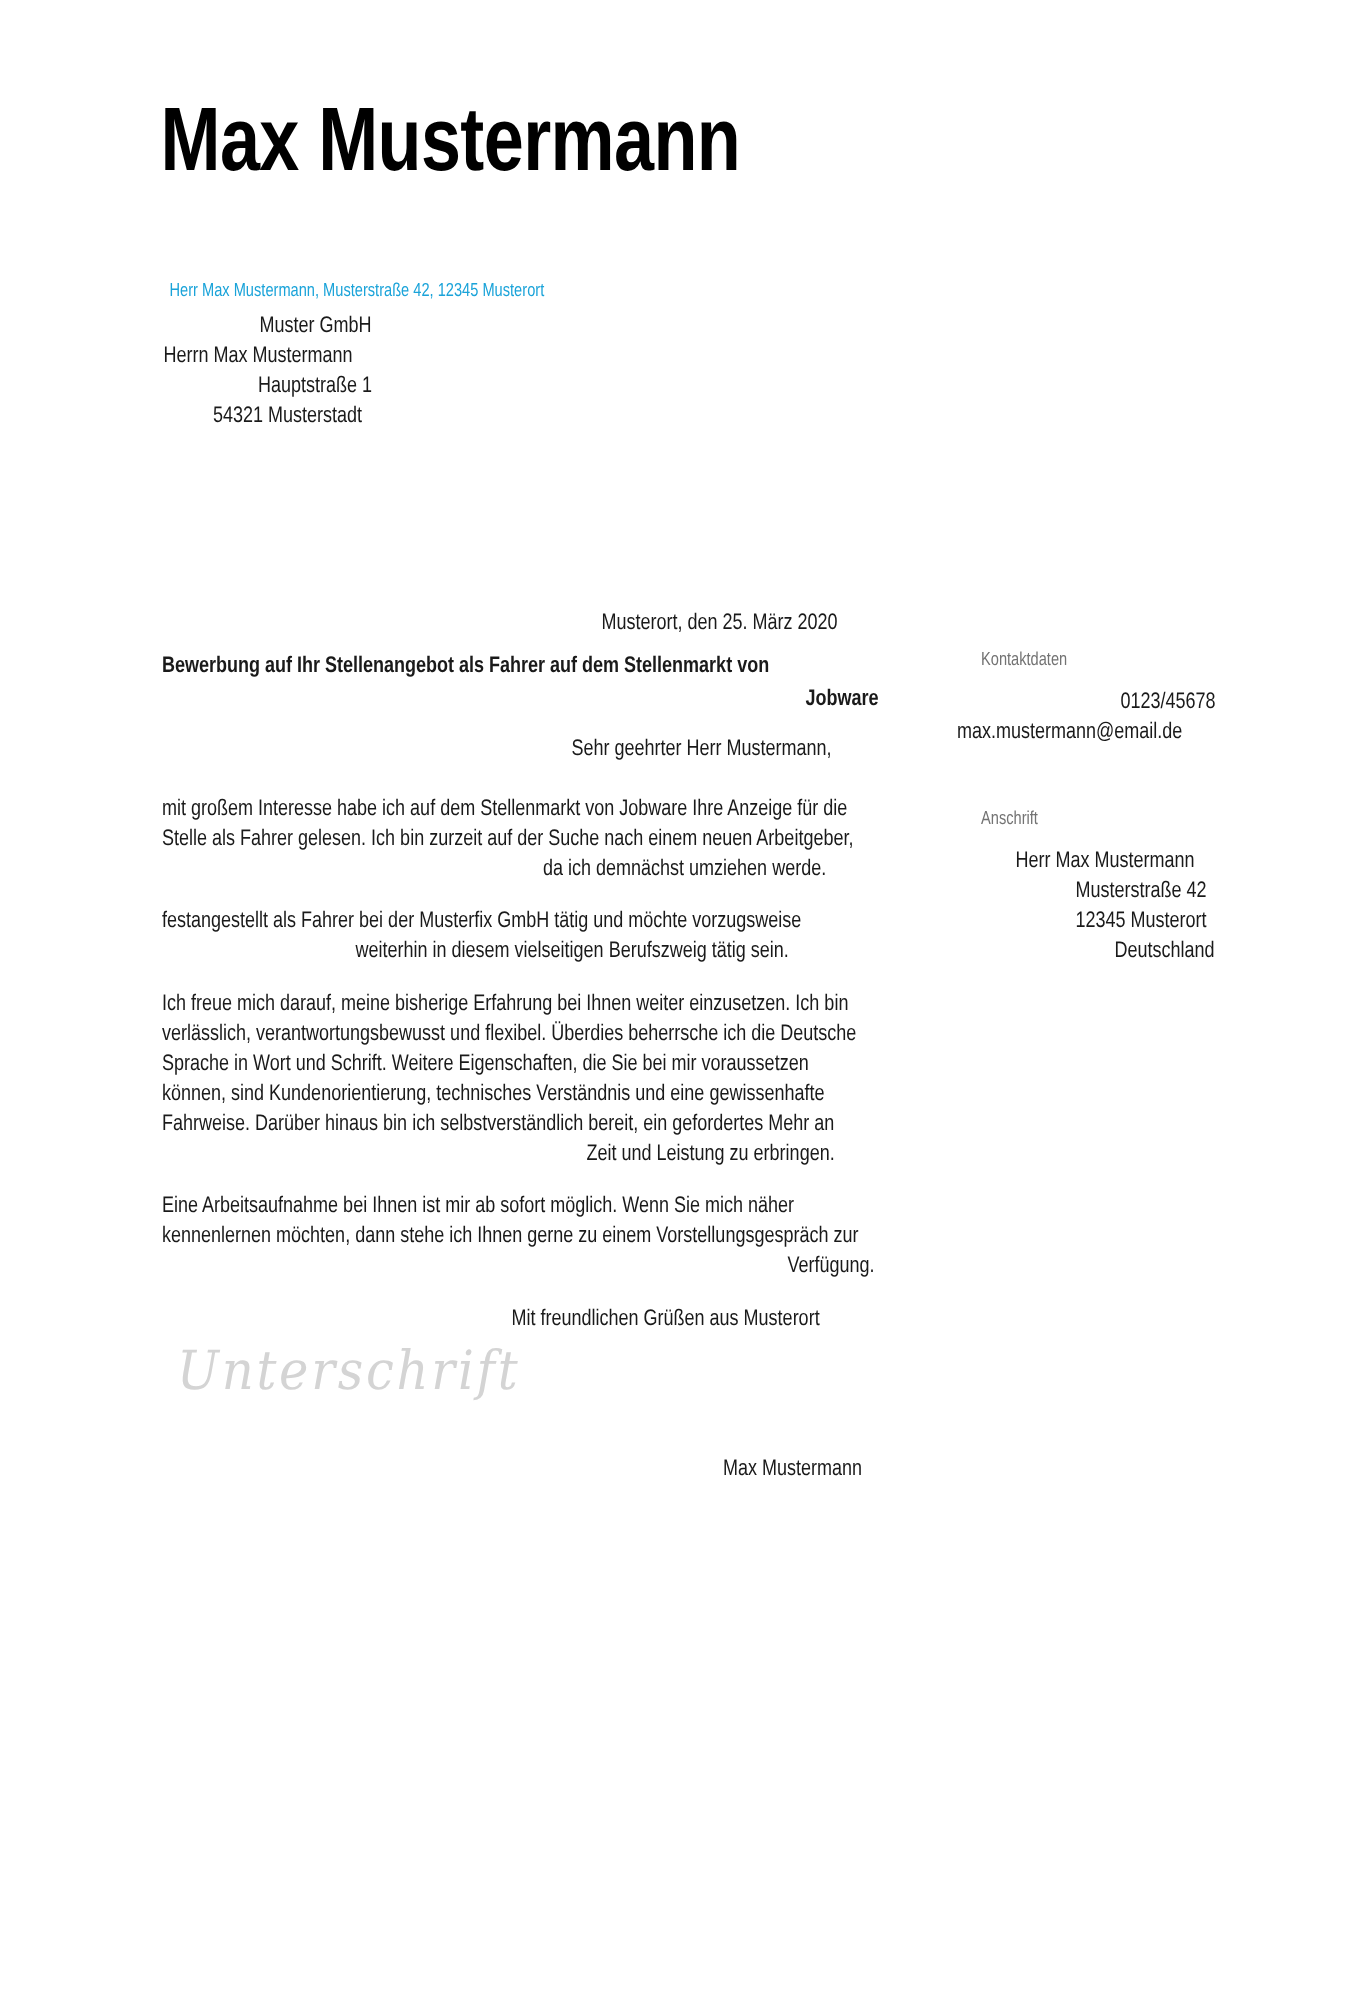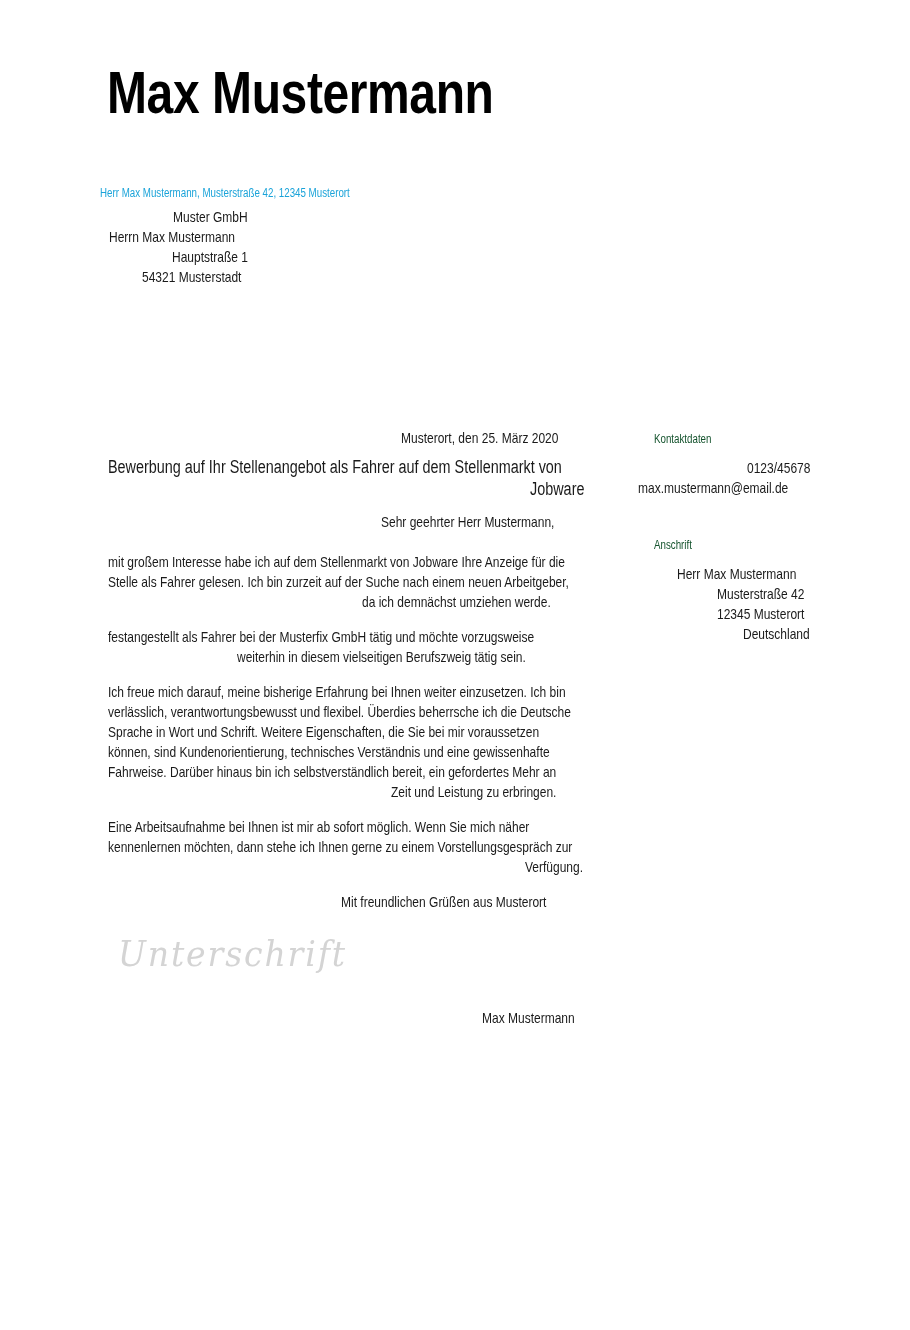--- a/index.html
+++ b/index.html
@@ -2,40 +2,40 @@
 <html><head>
   <meta charset="utf-8">
   <style>
     html, body { margin: 0; padding: 0; background: #ffffff; }
     body { width: 910px; height: 1330px; position: relative; overflow: hidden;
            font-family: "Liberation Sans", sans-serif; color: #1a1a1a; }
     .cond { display: inline-block; transform-origin: left top; white-space: nowrap; }
     .name-title { position: absolute; left: 107px; top: 58px; font-size: 60px; font-weight: bold;
                   color: #000; letter-spacing: -0.5px; }
     .name-title .cond { transform: scaleX(0.80); }
-    .sender-line { position: absolute; left: 100px; top: 186px; font-size: 12.5px; color: #1aa3d9; }
+    .sender-line { position: absolute; left: 113px; top: 186px; font-size: 12.5px; color: #1aa3d9; }
     .sender-line .cond { transform: scaleX(0.78); }
     .recipient { position: absolute; left: 109px; top: 207px; font-size: 15px; line-height: 20px; }
     .line { display: block; height: 20px; text-align: right; }
     .line .cond { transform: scaleX(0.80); }
-    .main { position: absolute; left: 108px; top: 428px; width: 490px; font-size: 15px; line-height: 20px; }
+    .main { position: absolute; left: 108px; top: 405px; width: 490px; font-size: 15px; line-height: 20px; }
     .date { height: 20px; }
-    .subject { margin-top: 8px; font-weight: normal; font-size: 18px; line-height: 22px; }
+    .subject { margin-top: 8px; font-weight: bold; font-size: 15px; line-height: 22px; }
     .subject .line { height: 22px; }
     .salutation { margin-top: 12px; }
     .para { margin-top: 15px; }
     .para.first { margin-top: 20px; }
     .closing { margin-top: 15px; }
-    .signature { margin-top: 26px; height: 70px; position: relative; }
+    .signature { margin-top: 10px; height: 70px; position: relative; }
     .signature .sig-text { position: absolute; left: 10px; top: 6px; font-family: "DejaVu Serif", serif;
                            font-style: italic; font-size: 36px; color: #d4d4d4; letter-spacing: 2px; }
     .signature .sig-text .cond { transform: scaleX(0.92); }
     .signer { height: 20px; }
     .sidebar { position: absolute; left: 626px; top: 431px; width: 200px; font-size: 15px; line-height: 20px; }
-    .side-heading { font-size: 12.5px; color: #14532d; height: 16px; line-height: 16px; padding-left: 28px; }
+    .side-heading { font-size: 12.5px; color: #737373; height: 16px; line-height: 16px; padding-left: 28px; }
     .side-heading .cond { transform: scaleX(0.78); }
     .side-block { margin-top: 11px; }
     .side-heading.second { margin-top: 39px; }
   </style>
 </head>
 <body>
 
 <h1 class="name-title" style="margin:0;">
   <span class="cond">Max Mustermann</span>
 </h1>

